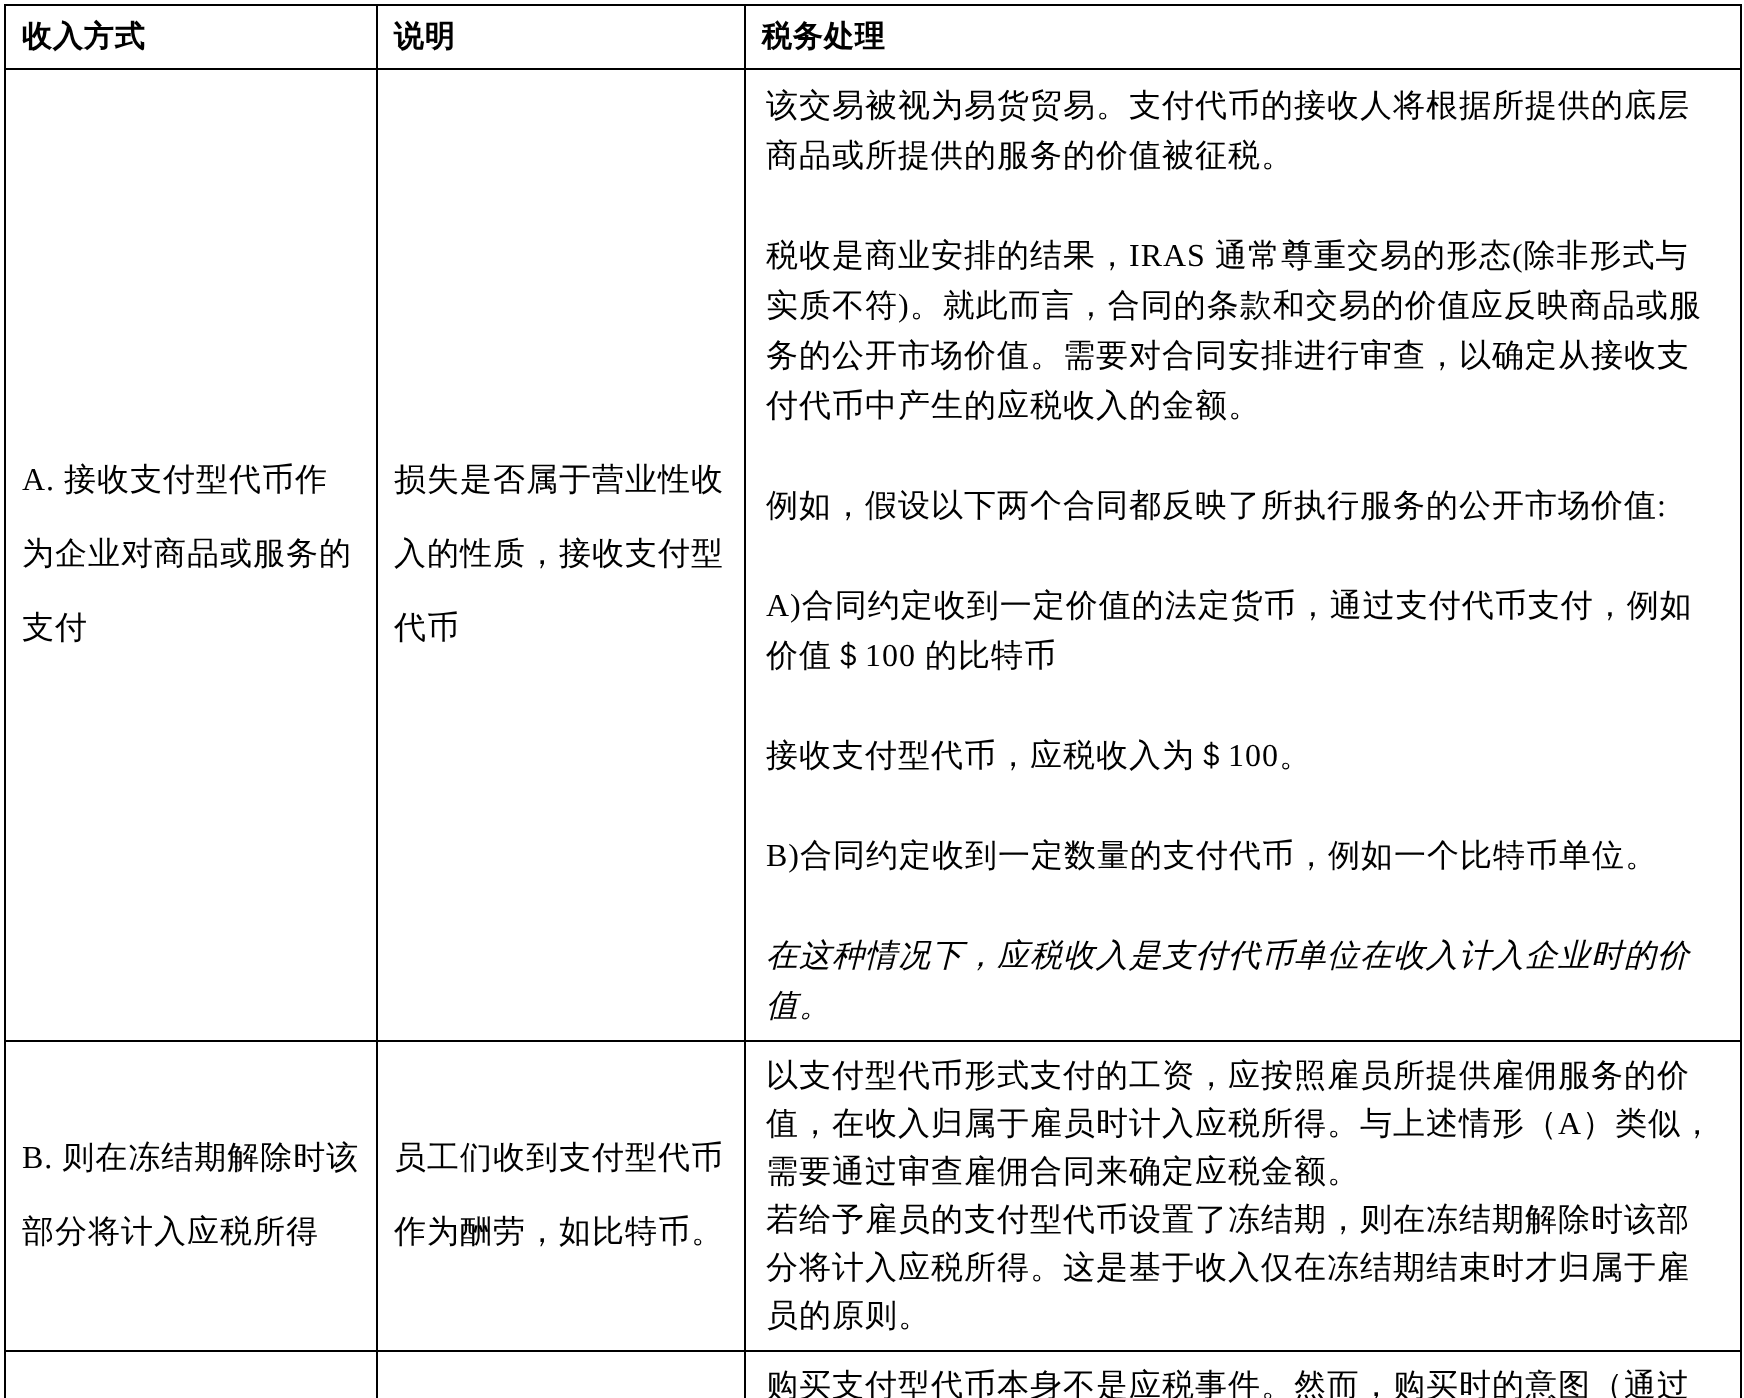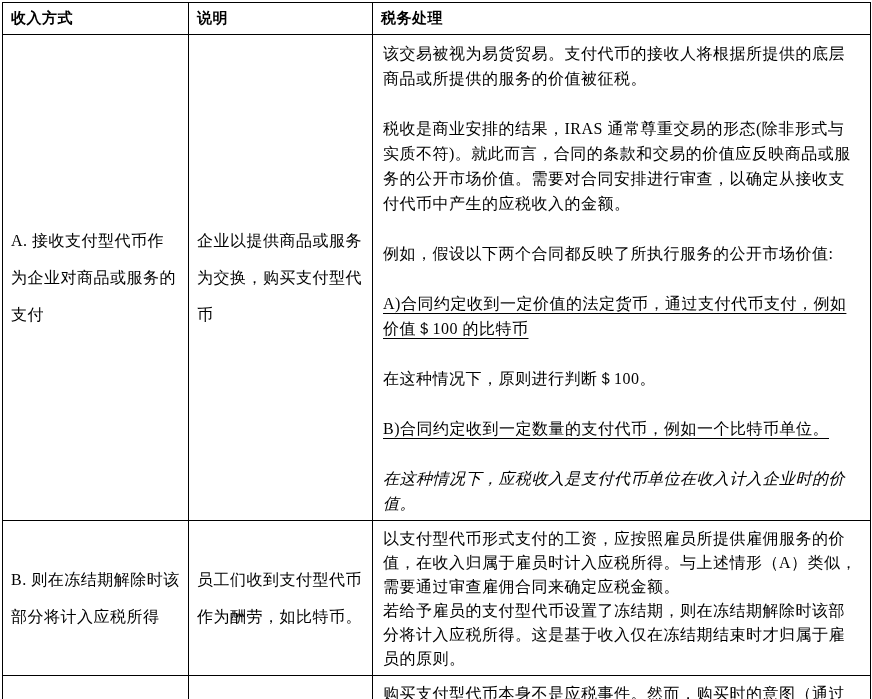--- a/index.html
+++ b/index.html
@@ -61,21 +61,20 @@
     line-height: 25px;
     margin-bottom: 25px;
   }
   tr.row-a td.cell-treat p:last-child { margin-bottom: 0; font-style: italic; }
   tr.row-b td.cell-treat p,
   tr.row-c td.cell-treat p {
     line-height: 24px;
     margin-bottom: 0;
   }
   .ul {
-    text-decoration: underline;
     text-underline-offset: 4px;
   }
 </style>
 </head>
 <body>
 
 <div class="page">
   <table class="tax-table">
     <colgroup>
       <col class="c1">
@@ -85,27 +84,27 @@
     <thead>
       <tr>
         <th>收入方式</th>
         <th>说明</th>
         <th>税务处理</th>
       </tr>
     </thead>
     <tbody>
       <tr class="row-a">
         <td class="cell-mid">A. 接收支付型代币作为企业对商品或服务的支付</td>
-        <td class="cell-mid">企业以提供商品或服务为交换，购买支付型代币</td>
+        <td class="cell-mid">损失是否属于营业性收入的性质，接收支付型代币</td>
         <td class="cell-treat">
           <p>该交易被视为易货贸易。支付代币的接收人将根据所提供的底层商品或所提供的服务的价值被征税。</p>
           <p>税收是商业安排的结果，IRAS 通常尊重交易的形态(除非形式与实质不符)。就此而言，合同的条款和交易的价值应反映商品或服务的公开市场价值。需要对合同安排进行审查，以确定从接收支付代币中产生的应税收入的金额。</p>
           <p>例如，假设以下两个合同都反映了所执行服务的公开市场价值:</p>
           <p class="ul">A)合同约定收到一定价值的法定货币，通过支付代币支付，例如价值＄100 的比特币</p>
-          <p>在这种情况下，原则进行判断＄100。</p>
+          <p>接收支付型代币，应税收入为＄100。</p>
           <p class="ul">B)合同约定收到一定数量的支付代币，例如一个比特币单位。</p>
           <p>在这种情况下，应税收入是支付代币单位在收入计入企业时的价值。</p>
         </td>
       </tr>
       <tr class="row-b">
         <td class="cell-mid">B. 则在冻结期解除时该部分将计入应税所得</td>
         <td class="cell-mid">员工们收到支付型代币作为酬劳，如比特币。</td>
         <td class="cell-treat">
           <p>以支付型代币形式支付的工资，应按照雇员所提供雇佣服务的价值，在收入归属于雇员时计入应税所得。与上述情形（A）类似，需要通过审查雇佣合同来确定应税金额。</p>
           <p>若给予雇员的支付型代币设置了冻结期，则在冻结期解除时该部分将计入应税所得。这是基于收入仅在冻结期结束时才归属于雇员的原则。</p>

